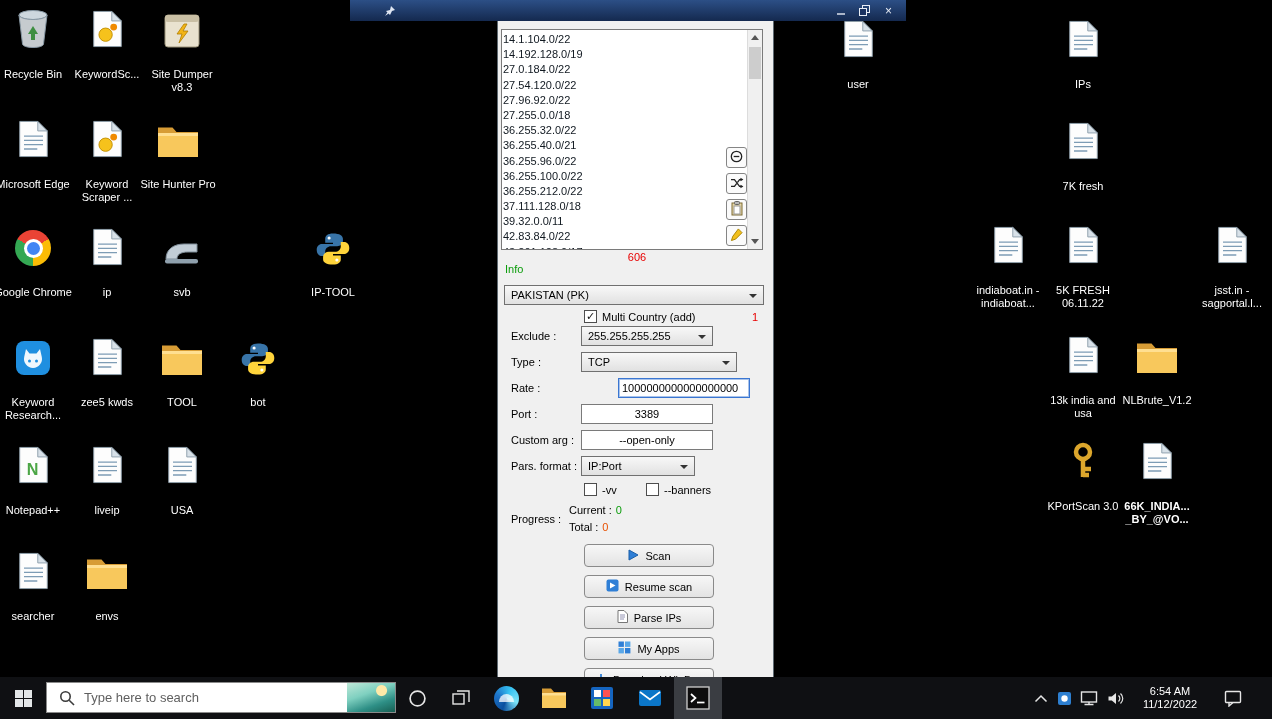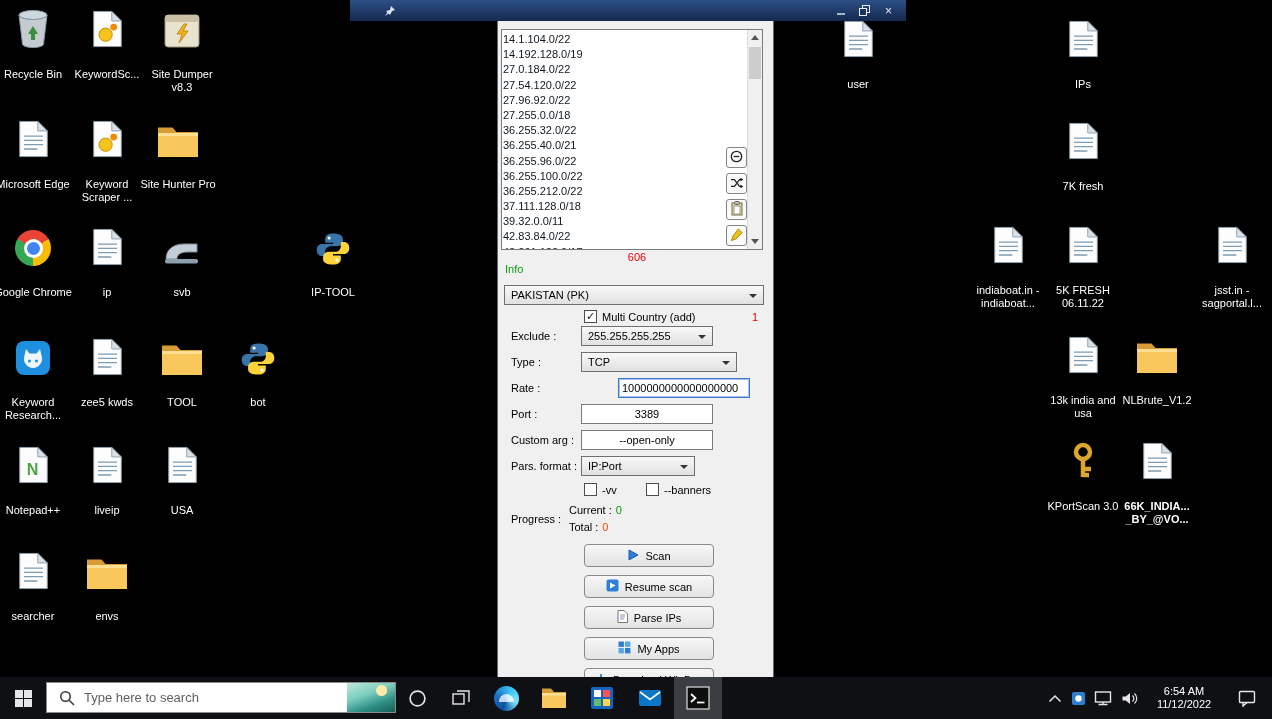--- a/index.html
+++ b/index.html
@@ -68,21 +68,21 @@
   .tb-search{width:350px;margin:5px 0 6px 0;background:#fff;border:1px solid #8a8a8a;position:relative;
     display:flex;align-items:center;overflow:hidden}
   .tb-search .mag{margin-left:12px;display:flex}
   .tb-search .ph{color:#5f5f5f;font-size:13px;margin-left:9px}
   .tb-shl{position:absolute;right:0;top:0;bottom:0;width:48px;
     background:radial-gradient(circle at 72% 26%,#ffe9a8 0 5px,rgba(255,233,168,0) 6px),
     linear-gradient(160deg,#bfe8d8 0%,#7fd0c0 38%,#2e8f86 70%,#175e52 100%)}
   .tb-ico{width:43px;display:flex;align-items:center;justify-content:center}
   .tb-app{width:48px;display:flex;align-items:center;justify-content:center}
   .tb-app.active{background:#3a3d42}
-  .tb-tray{margin-left:auto;display:flex;align-items:center;padding-right:4px}
+  .tb-tray{margin-left:auto;display:flex;align-items:center;padding-right:18px}
   .tb-tico{display:flex;align-items:center;justify-content:center}
   .tb-clock{width:84px;text-align:center;color:#fff;font-size:11px;line-height:13px}
 </style>
 </head>
 <body>
 
 <div id="stage">
 
   <div id="win">
     <div class="listbox">

